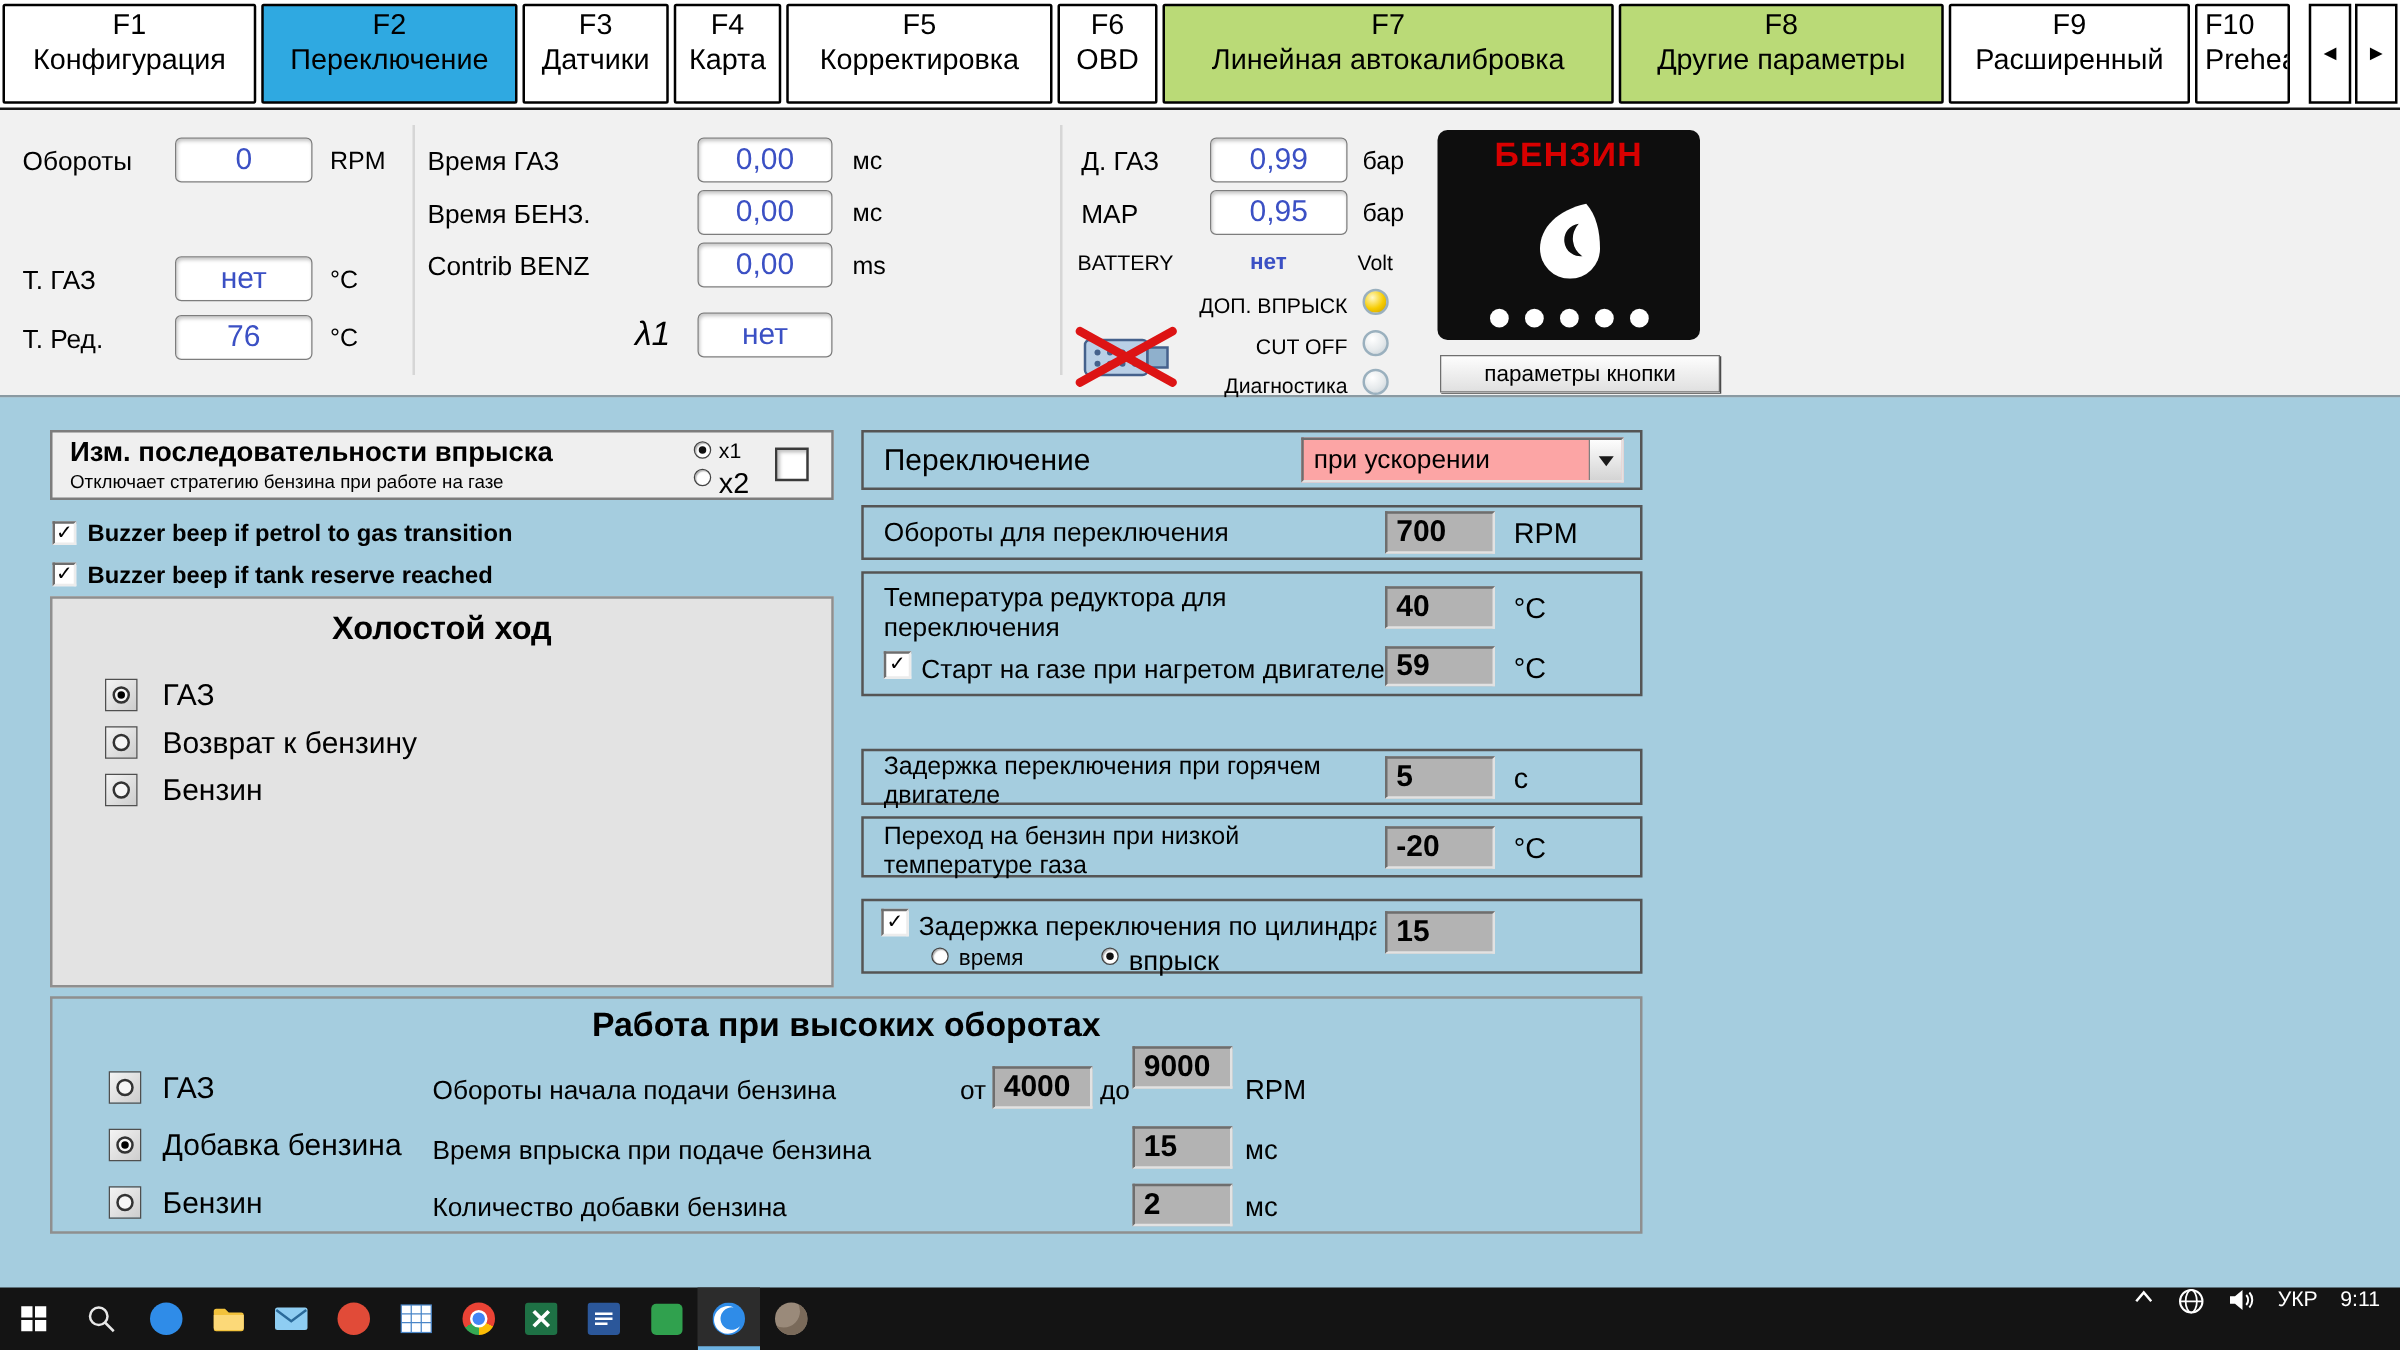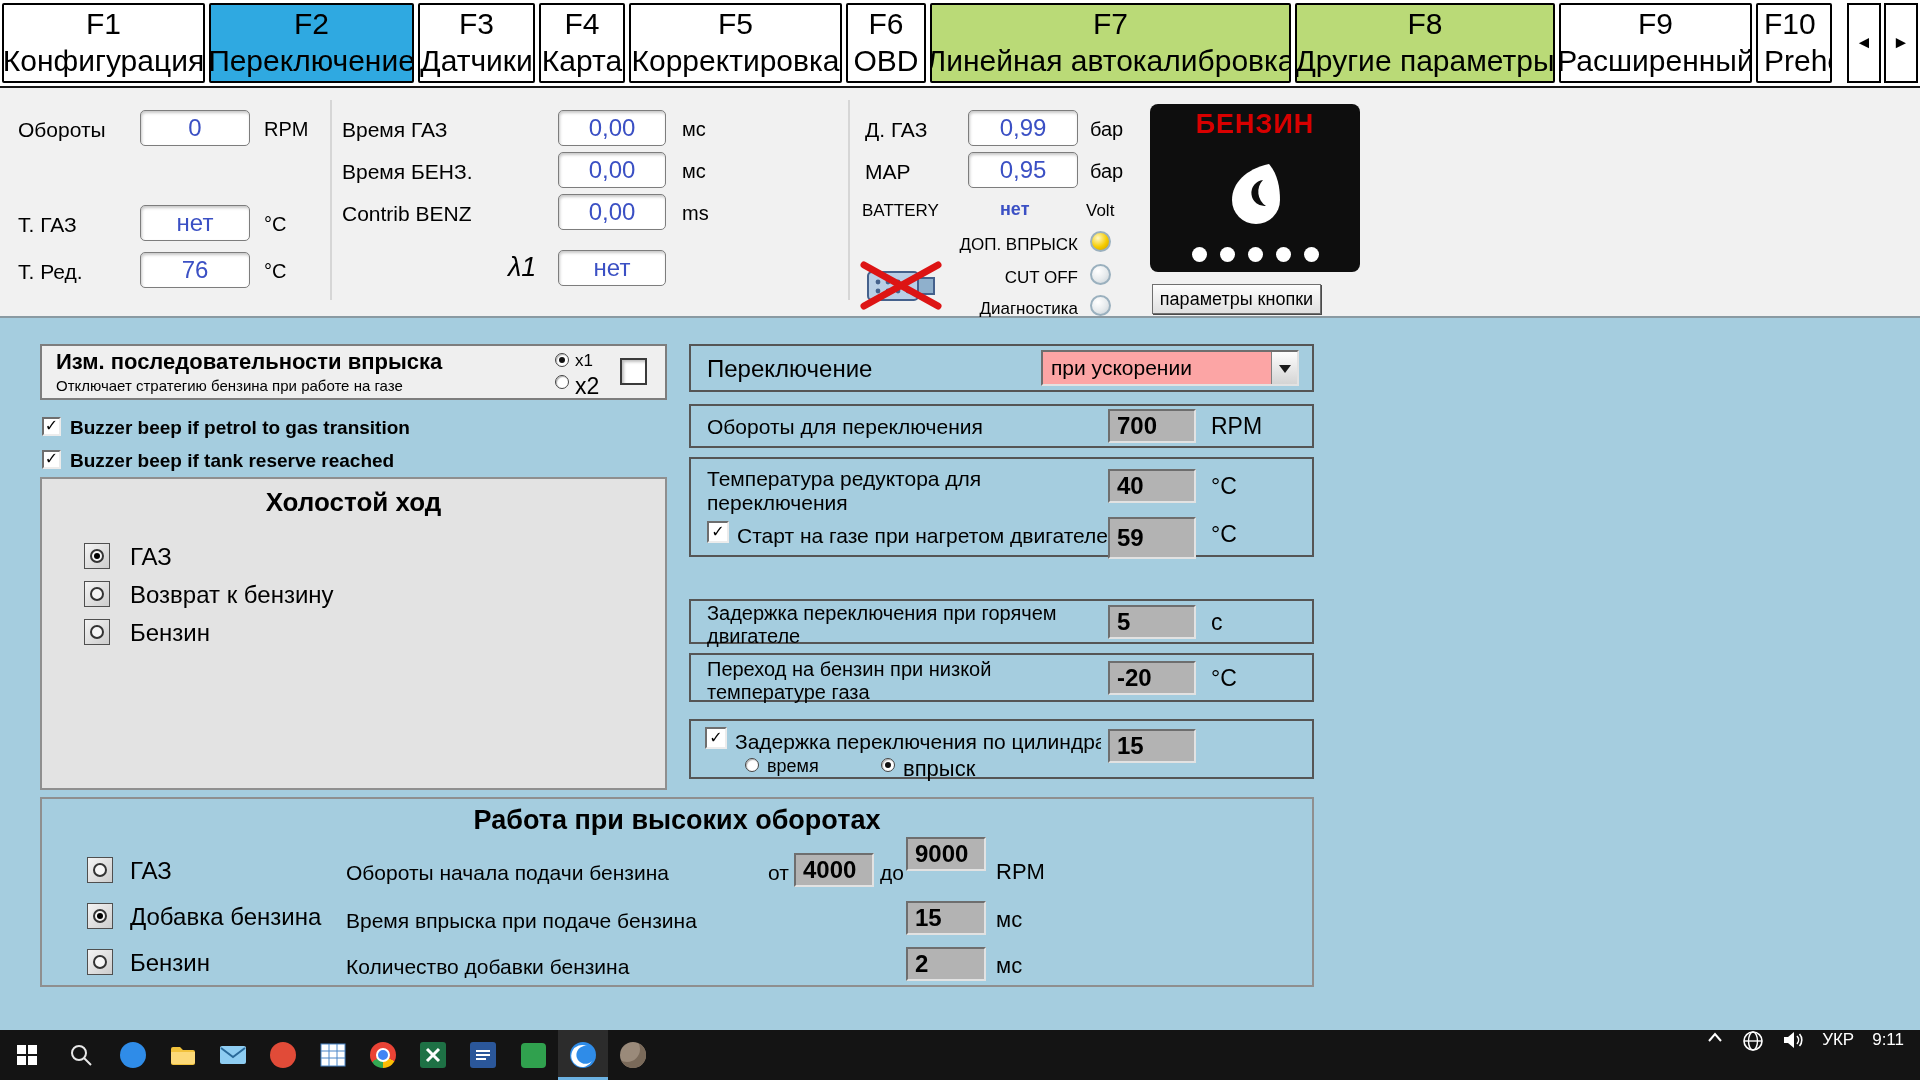--- a/index.html
+++ b/index.html
@@ -3,21 +3,21 @@
 <meta charset="utf-8">
 <style>
   *{margin:0;padding:0;box-sizing:border-box}
   html,body{width:1920px;height:1080px;overflow:hidden}
   body{font-family:"Liberation Sans","DejaVu Sans",sans-serif;background:#a5cddf;color:#000}
   .screen{position:relative;width:1920px;height:1080px}
   .abs{position:absolute}
 
   
   .tabbar{position:absolute;left:0;top:0;width:1920px;height:88px;background:#fff;border-bottom:2px solid #161616;display:flex;gap:4px;padding:3px 2px;align-items:stretch}
-  .tab{flex:none;border:2px solid #000;border-radius:2px;background:#fff;display:flex;flex-direction:column;align-items:center;justify-content:center;line-height:1.22;font-size:30px;overflow:hidden;white-space:nowrap;cursor:default}
+  .tab{flex:none;border:2px solid #000;border-radius:2px;background:#fff;display:flex;flex-direction:column;align-items:center;justify-content:flex-start;line-height:1.22;font-size:23px;overflow:hidden;white-space:nowrap;cursor:default}
   .tab.active{background:#2fa9e1}
   .tab.green{background:#bada77}
   .tabnav{margin-left:auto;display:flex;gap:3px;align-items:stretch}
   .tabnav button{width:34px;border:2px solid #000;background:#fff;font-size:17px;cursor:default}
 
   
   .statusbar{position:absolute;left:0;top:88px;width:1920px;height:230px;background:#f1f1f1;border-bottom:2px solid #8a9aa2}
   .lbl{font-size:21px;white-space:nowrap}
   .sm{font-size:17px}
   .unit{font-size:20px;white-space:nowrap}
@@ -202,21 +202,21 @@
         </svg>
       </div>
       <div class="dots">
         <span></span>
           <span></span>
           <span></span>
           <span></span>
           <span></span>
       </div>
     </div>
-    <div class="abs btn3d" style="left:1152px;top:196px;width:169px;height:30px">параметры кнопки</div>
+    <div class="abs btn3d" style="left:1152px;top:196px;width:224px;height:30px">параметры кнопки</div>
   </div>
 
   <div class="main">
 
     <div class="panel gray" style="left:40px;top:26px;width:627px;height:56px">
       <div class="abs" style="left:14px;top:3px;font-size:22px;font-weight:bold">Изм. последовательности впрыска</div>
       <div class="abs" style="left:14px;top:31px;font-size:15px">Отключает стратегию бензина при работе на газе</div>
       <div class="radio-dot sel" style="left:513px;top:7px"></div>
       <div class="abs" style="left:533px;top:5px;font-size:17px">x1</div>
       <div class="radio-dot" style="left:513px;top:29px"></div>
@@ -258,21 +258,21 @@
       <div class="ginp abs" style="left:417px;top:3px;width:88px;height:34px">700</div>
       <div class="abs" style="left:520px;top:7px;font-size:23px">RPM</div>
     </div>
 
     <div class="panel blue" style="left:689px;top:139px;width:625px;height:100px">
       <div class="abs lbl wrap" style="left:16px;top:8px;width:340px;white-space:normal">Температура редуктора для переключения</div>
       <div class="ginp abs" style="left:417px;top:10px;width:88px;height:34px">40</div>
       <div class="abs" style="left:520px;top:14px;font-size:23px">°C</div>
       <div class="cb checked" style="left:16px;top:62px;width:22px;height:22px"></div>
       <div class="abs lbl clip" style="left:46px;top:65px;width:370px">Старт на газе при нагретом двигателе</div>
-      <div class="ginp abs" style="left:417px;top:58px;width:88px;height:42px">59</div>
+      <div class="ginp abs" style="left:417px;top:58px;width:88px;height:32px">59</div>
       <div class="abs" style="left:520px;top:62px;font-size:23px">°C</div>
     </div>
 
     <div class="panel blue" style="left:689px;top:281px;width:625px;height:45px">
       <div class="abs wrap" style="left:16px;top:1px;width:360px;font-size:20px">Задержка переключения при горячем двигателе</div>
       <div class="ginp abs" style="left:417px;top:4px;width:88px;height:34px">5</div>
       <div class="abs" style="left:520px;top:8px;font-size:23px">с</div>
     </div>
 
     <div class="panel blue" style="left:689px;top:335px;width:625px;height:49px">

